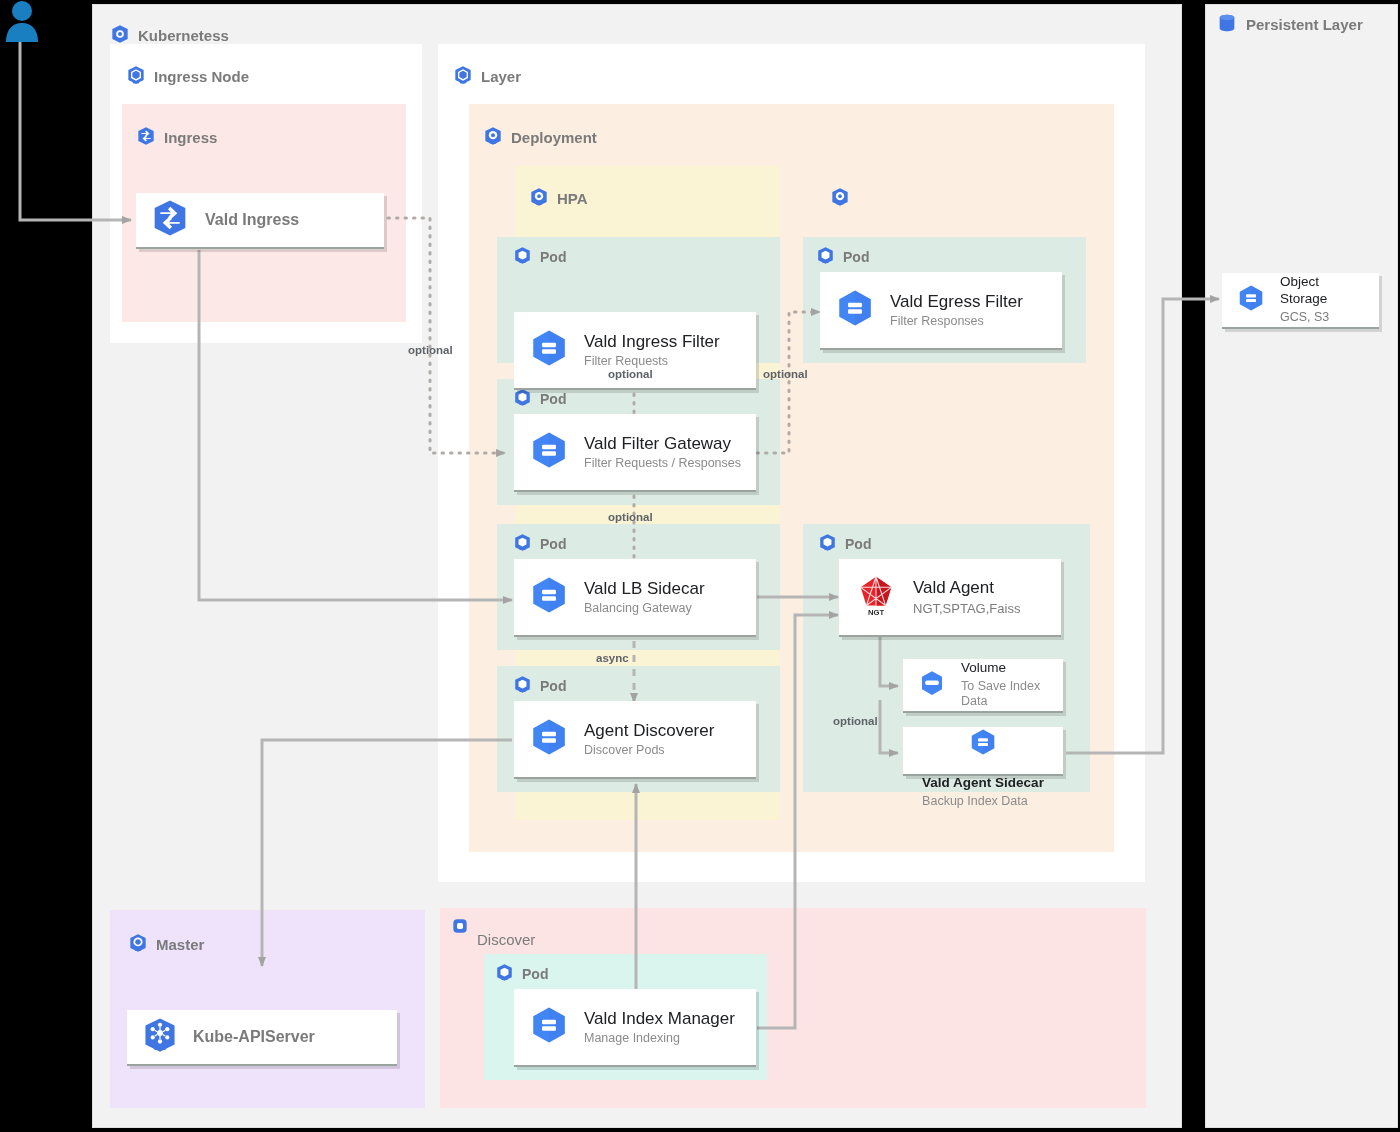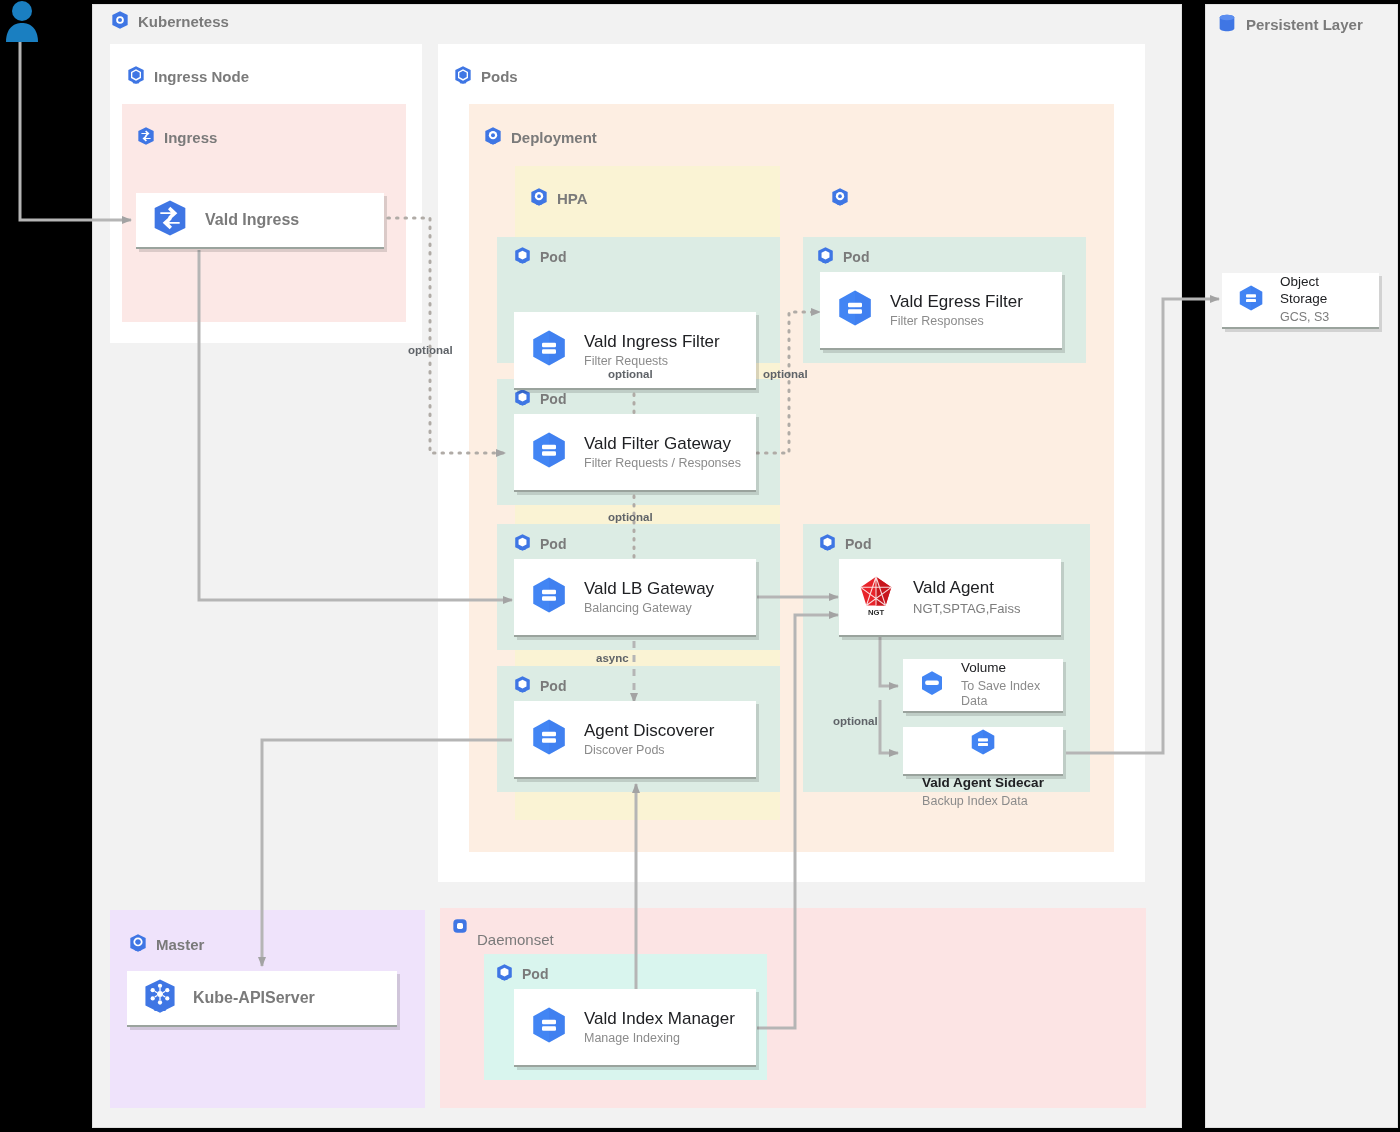--- a/index.html
+++ b/index.html
@@ -115,21 +115,21 @@
     </g>
   </svg>
 
   <div class="abs" style="left:2px;top:0px;width:40px;height:42px;">
     <svg width="40" height="42" viewBox="0 0 40 42">
       <circle cx="20" cy="11" r="10" fill="#1a7fc1"></circle>
       <path d="M4,42 C4,28 12,23 20,23 C28,23 36,28 36,42 Z" fill="#1a7fc1"></path>
     </svg>
   </div>
 
-  <div class="region-label" style="left:110px;top:10px;">
+  <div class="region-label" style="left:110px;top:24px;">
     <span class="icon">
       <svg width="20" height="20" viewBox="0 0 24 24">
           <path d="M12 1.5 21.2 6v12L12 22.5 2.8 18V6z" fill="#3f76e4"></path>
           <circle cx="12" cy="12" r="4.6" fill="#fff"></circle>
           <circle cx="12" cy="12" r="2.4" fill="#3f76e4"></circle>
           <g stroke="#3f76e4" stroke-width="1.4">
             <path d="M12 3.5v3M12 17.5v3M4.5 7.6l2.6 1.5M16.9 14.9l2.6 1.5M4.5 16.4l2.6-1.5M16.9 9.1l2.6-1.5"></path>
           </g>
         </svg>
     </span>
@@ -163,21 +163,21 @@
 
   <div class="region-label" style="left:453px;top:65px;">
     <span class="icon">
       <svg width="20" height="20" viewBox="0 0 24 24">
           <path d="M12 1.5 21.2 6v12L12 22.5 2.8 18V6z" fill="#3f76e4"></path>
           <path d="M12 5 18 8.3v7.4L12 19 6 15.7V8.3z" fill="#fff"></path>
           <path d="M12 7 16.4 9.4v5L12 16.8 7.6 14.4v-5z" fill="#3f76e4"></path>
           <rect x="8" y="19.5" width="8" height="2.6" rx="1.3" fill="#3f76e4"></rect>
         </svg>
     </span>
-    <span>Pods</span>
+    <span>Layer</span>
   </div>
 
   <div class="region-label" style="left:483px;top:126px;">
     <span class="icon">
       <svg width="20" height="20" viewBox="0 0 24 24">
           <path d="M12 1.5 21.2 6v12L12 22.5 2.8 18V6z" fill="#3f76e4"></path>
           <circle cx="12" cy="11" r="5" fill="#fff"></circle>
           <circle cx="12" cy="11" r="2.4" fill="#3f76e4"></circle>
           <rect x="8" y="18.6" width="8" height="2.6" rx="1.3" fill="#3f76e4"></rect>
         </svg>
@@ -286,21 +286,21 @@
           <path d="M12 1.5 21.2 6v12L12 22.5 2.8 18V6z" fill="#3f76e4"></path>
           <path d="M12 5.5c-3 0-5.5 2.3-5.5 5.3S9 16 12 16s5.5-2.2 5.5-5.2S15 5.5 12 5.5z" fill="#fff"></path>
           <path d="M12 7.6c-1.9 0-3.4 1.5-3.4 3.2S10.1 14 12 14s3.4-1.5 3.4-3.2S13.9 7.6 12 7.6z" fill="#3f76e4"></path>
           <rect x="8" y="18.8" width="8" height="2.6" rx="1.3" fill="#3f76e4"></rect>
         </svg>
     </span>
     <span>Master</span>
   </div>
 
   <div class="region-label" style="left:477px;top:931px;">
-    <span style="font-weight:normal;">Daemonset</span>
+    <span style="font-weight:normal;">Discover</span>
   </div>
   <div class="abs" style="left:452px;top:918px;width:16px;height:16px;">
     <svg width="16" height="16" viewBox="0 0 24 24">
         <rect x="2" y="2" width="20" height="20" rx="6" fill="#3f76e4"></rect>
         <rect x="7.5" y="7.5" width="9" height="9" rx="2.5" fill="#fff"></rect>
       </svg>
   </div>
 
   <div class="region-label" style="left:1216px;top:12px;">
     <span class="icon">
@@ -376,21 +376,21 @@
   <div class="card" style="left:514px;top:559px;width:242px;height:78px;">
     <span class="icon">
       <svg width="42" height="42" viewBox="0 0 48 48">
           <path d="M24 4 42 14v20L24 44 6 34V14z" fill="#4285f4"></path>
           <path d="M24 4 42 14v20L24 44z" fill="#3b78e7" opacity=".35"></path>
           <rect x="16" y="18" width="16" height="5" rx="1.4" fill="#fff"></rect>
           <rect x="16" y="25.5" width="16" height="5" rx="1.4" fill="#fff"></rect>
         </svg>
     </span>
     <span class="card-txt">
-      <span class="card-title">Vald LB Gateway</span>
+      <span class="card-title">Vald LB Sidecar</span>
       <span class="card-sub">Balancing Gateway</span>
     </span>
   </div>
 
   <div class="card" style="left:839px;top:559px;width:222px;height:78px;">
     <span class="icon">
       <svg width="46" height="46" viewBox="0 0 48 48">
         <path d="M24 5 40 16l-6 19H14L8 16z" fill="#e8232a"></path>
         <path d="M24 5 40 16l-6 19H24z" fill="#c8161d"></path>
         <g stroke="#fff" stroke-width="1.1" opacity=".85" fill="none">
@@ -456,21 +456,21 @@
           <rect x="16" y="18" width="16" height="5" rx="1.4" fill="#fff"></rect>
           <rect x="16" y="25.5" width="16" height="5" rx="1.4" fill="#fff"></rect>
         </svg>
     </span>
     <span class="card-txt">
       <span class="card-title">Vald Index Manager</span>
       <span class="card-sub">Manage Indexing</span>
     </span>
   </div>
 
-  <div class="card plain" style="left:127px;top:971px;width:270px;height:56px;">
+  <div class="card plain" style="left:127px;top:1010px;width:270px;height:56px;">
     <span class="icon">
       <svg width="38" height="38" viewBox="0 0 24 24">
           <path d="M12 1.5 21.2 6v12L12 22.5 2.8 18V6z" fill="#3f76e4"></path>
           <g fill="#fff">
             <circle cx="12" cy="10.8" r="1.9"></circle>
             <circle cx="12" cy="5.6" r="1.35"></circle>
             <circle cx="16.6" cy="8.3" r="1.35"></circle>
             <circle cx="16.6" cy="13.5" r="1.35"></circle>
             <circle cx="7.4" cy="8.3" r="1.35"></circle>
             <circle cx="7.4" cy="13.5" r="1.35"></circle>

